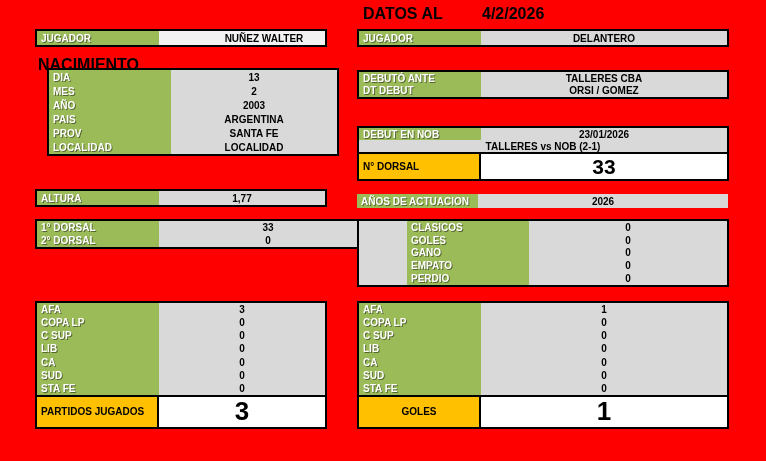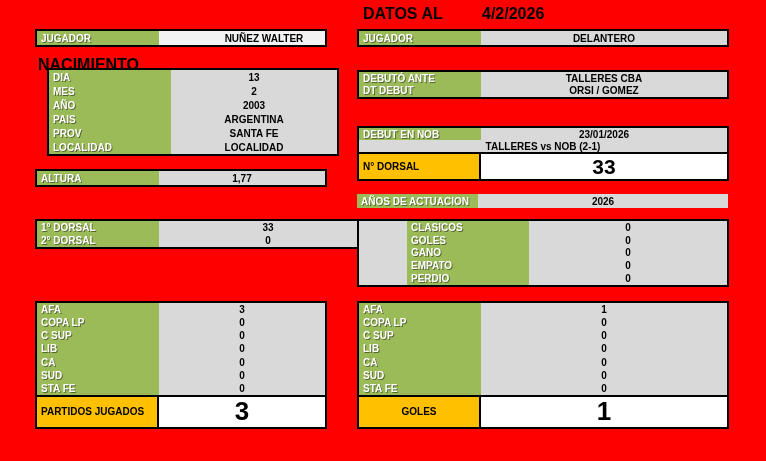--- a/index.html
+++ b/index.html
@@ -45,21 +45,21 @@
   .dorsal-row .val{background:#FFFFFF;font-size:21px;}
   .flat-row{position:absolute;display:flex;box-sizing:border-box;border-radius:7px;}
   .flat-row .lab{height:100%;}
   .heading{
     position:absolute;color:#000;font-size:16px;white-space:nowrap;
   }
   
   #jugador-box{left:35px;top:29px;width:292px;height:18px;}
   #nacimiento-title{left:38px;top:56px;}
   #nacimiento-box{left:47px;top:68px;width:292px;height:88px;}
-  #altura-box{left:35px;top:169px;width:292px;height:18px;}
+  #altura-box{left:35px;top:189px;width:292px;height:18px;}
   #dorsal-box{left:35px;top:219px;width:344px;height:30px;}
   #left-stats-box{left:35px;top:301px;width:292px;height:128px;}
   
   #datos-al-label{left:363px;top:5px;}
   #datos-al-value{left:482px;top:5px;}
   #puesto-box{left:357px;top:29px;width:372px;height:18px;}
   #debut-box{left:357px;top:70px;width:372px;height:29px;}
   #debutnob-box{left:357px;top:126px;width:372px;height:55px;}
   #anios-row{left:357px;top:194px;width:371px;height:14px;}
   #clasicos-box{left:357px;top:219px;width:372px;height:68px;padding-left:48px;}

